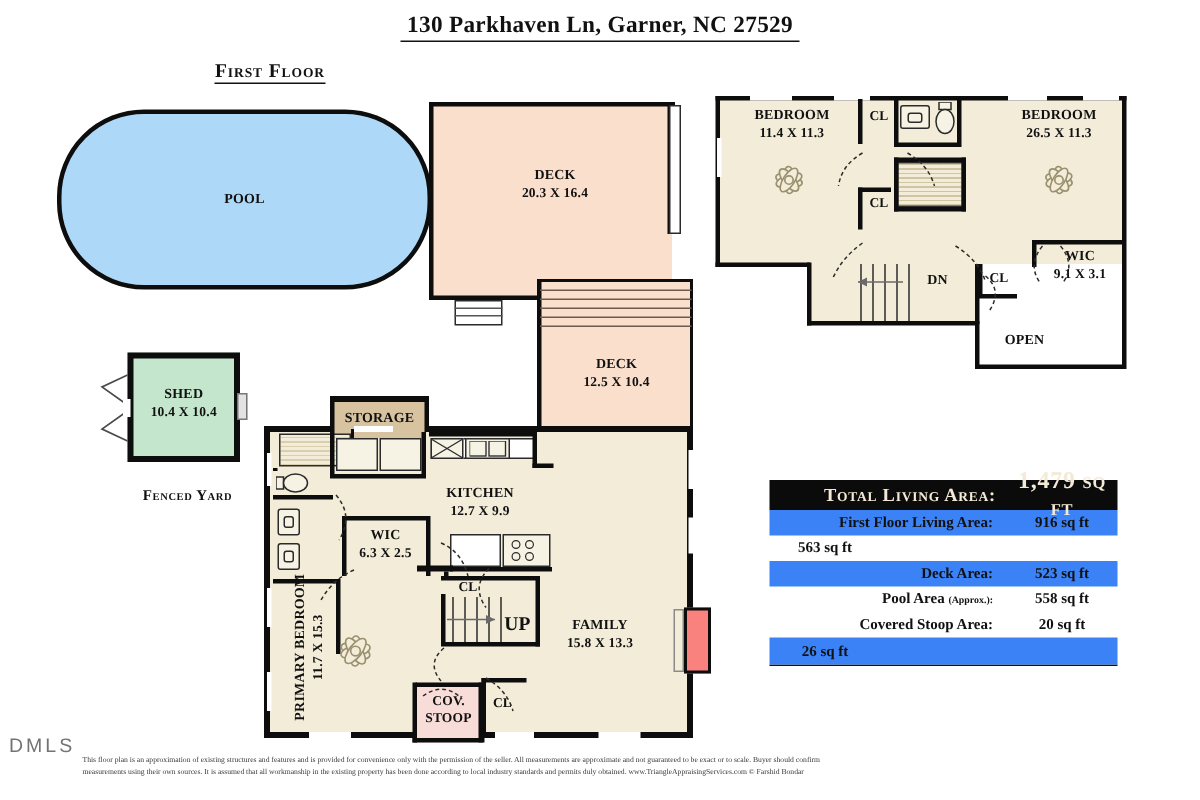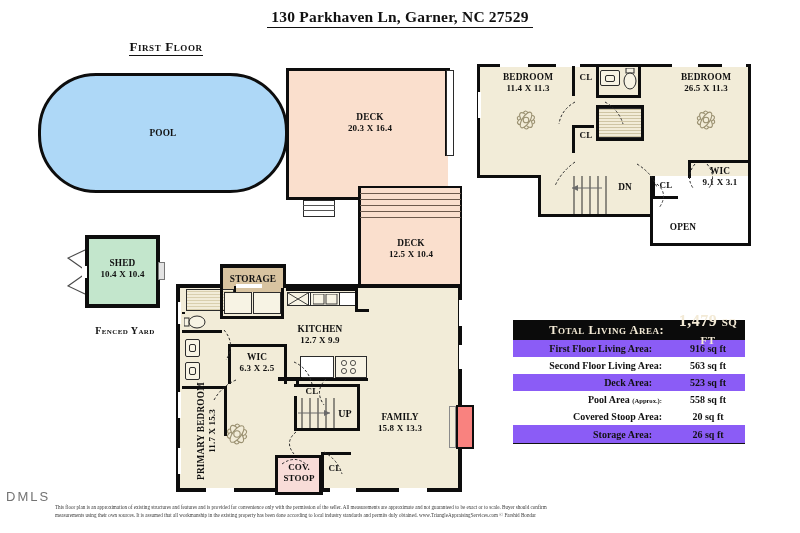--- a/index.html
+++ b/index.html
@@ -7,21 +7,21 @@
        font-family:"Liberation Serif",serif;color:#111;}
   .plan{position:absolute;left:0;top:0;width:800px;height:533px;}
 
   
   #title{position:absolute;left:0;top:8px;width:800px;text-align:center;
          font-size:15.5px;font-weight:bold;letter-spacing:.2px;}
   #title span{border-bottom:1.6px solid #111;padding:0 4px 2px 4px;}
   .floorlabel{position:absolute;font-size:13px;font-weight:bold;
               font-variant:small-caps;letter-spacing:.6px;text-align:center;}
   .floorlabel span{border-bottom:1.4px solid #111;padding-bottom:1px;}
-  #lbl-first{left:91px;top:39px;width:150px;}
+  #lbl-first{left:105px;top:39px;width:150px;}
   #lbl-second{left:545px;top:39px;width:150px;}
 
   
   .rm{position:absolute;box-sizing:border-box;}
   .fl{background:#f2ecd8;}              
   .deck{background:#fadfcd;}            
   .pool{background:#aed8f7;}            
   .shed{background:#c3e6cc;}            
   .stor{background:#d8c3a0;}            
   .stoop{background:#f8dcd8;}            
@@ -39,21 +39,21 @@
   
   #table{position:absolute;left:513px;top:320px;width:232px;
          border-bottom:1.6px solid #111;}
   #table .row{display:flex;align-items:center;height:17.1px;font-size:10px;}
   #table .row .k{flex:1;text-align:right;padding-right:9px;font-weight:bold;}
   #table .row .v{width:74px;text-align:center;font-weight:bold;}
   #table .hdr{background:#0b0b0b;color:#f3ead6;height:20px;
               font-variant:small-caps;letter-spacing:.5px;}
   #table .hdr .k{font-size:12.3px;padding-right:7px;}
   #table .hdr .v{font-size:16px;}
-  #table .alt{background:#8b5cf6;gap:10px;}
+  #table .alt{background:#3b82f6;}
   #table .tiny{font-size:6.6px;font-variant:normal;letter-spacing:0;}
 
   
   #footer{position:absolute;left:55px;top:503px;width:700px;
           font-size:5.1px;line-height:1.62;color:#3a3a3a;text-align:left;}
   #wm{position:absolute;left:6px;top:489px;font-size:13px;color:#737373;
       letter-spacing:2px;font-family:"Liberation Sans",sans-serif;}
   .fy{position:absolute;left:70px;top:325px;width:110px;text-align:center;
       font-variant:small-caps;font-size:10px;font-weight:bold;letter-spacing:.4px;}
 </style>
@@ -248,21 +248,21 @@
     <g stroke="#2b2b2b" stroke-width="1">
       <line x1="6" y1="0" x2="6" y2="30"></line>
         <line x1="14" y1="0" x2="14" y2="30"></line>
       <line x1="22" y1="0" x2="22" y2="30"></line>
         <line x1="30" y1="0" x2="30" y2="30"></line>
       <line x1="38" y1="0" x2="38" y2="30"></line>
     </g>
     <line x1="2" y1="15" x2="34" y2="15" stroke="#6a6a6a" stroke-width="1"></line>
     <polygon points="34,15 28,12 28,18" fill="#6a6a6a"></polygon>
   </svg>
-  <div class="rl" style="left:332px;top:408px;width:26px;font-size:10px;">
+  <div class="rl" style="left:332px;top:408px;width:26px;font-size:13px;">
     <span>UP</span>
   </div>
   <div class="w" style="left:294px;top:396px;width:3px;height:34px;"></div>
   <div class="w" style="left:294px;top:428px;width:66px;height:3px;"></div>
   <div class="w" style="left:357px;top:386px;width:3px;height:45px;"></div>
   <div class="w" style="left:294px;top:384px;width:66px;height:3px;"></div>
 
   <div class="w" style="left:296px;top:381px;width:3px;height:4px;"></div>
   <div class="rl" style="left:300px;top:386px;width:24px;font-size:9px;">
     <span>CL</span>
@@ -413,37 +413,35 @@
   <div id="table">
     <div class="row hdr">
       <div class="k">Total Living Area:</div>
       <div class="v">1,479 sq ft</div>
     </div>
     <div class="row alt">
       <div class="k">First Floor Living Area:</div>
       <div class="v">916 sq ft</div>
     </div>
     <div class="row">
-      <div class="k">Second Floor Living Area:</div>
       <div class="v">563 sq ft</div>
     </div>
     <div class="row alt">
       <div class="k">Deck Area:</div>
       <div class="v">523 sq ft</div>
     </div>
     <div class="row">
       <div class="k"><span>Pool Area</span> <span class="tiny">(Approx.):</span></div>
       <div class="v">558 sq ft</div>
     </div>
     <div class="row">
       <div class="k">Covered Stoop Area:</div>
       <div class="v">20 sq ft</div>
     </div>
     <div class="row alt">
-      <div class="k">Storage Area:</div>
       <div class="v">26 sq ft</div>
     </div>
   </div>
 
   <div id="footer">
     <div>This floor plan is an approximation of existing structures and features and is provided for convenience only with the permission of the seller.  All measurements are approximate and not guaranteed to be exact or to scale.  Buyer should confirm</div>
     <div>measurements using their own sources.  It is assumed that all workmanship in the existing property has been done according to local industry standards and permits duly obtained.       www.TriangleAppraisingServices.com        © Farshid Bondar</div>
   </div>
   <div id="wm">DMLS</div>
 

